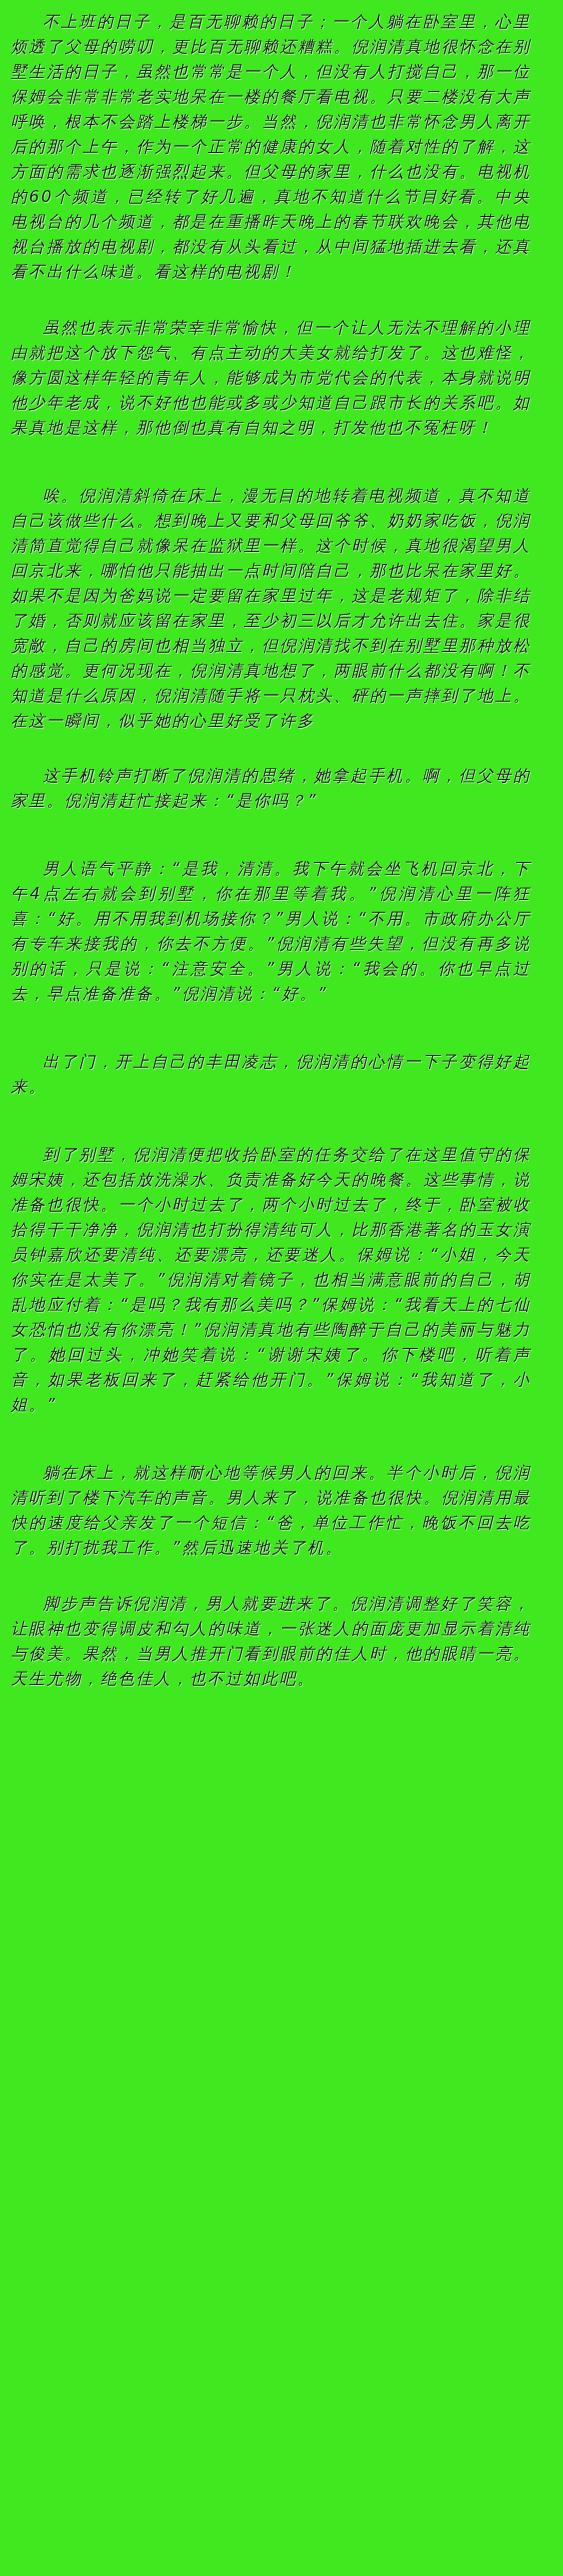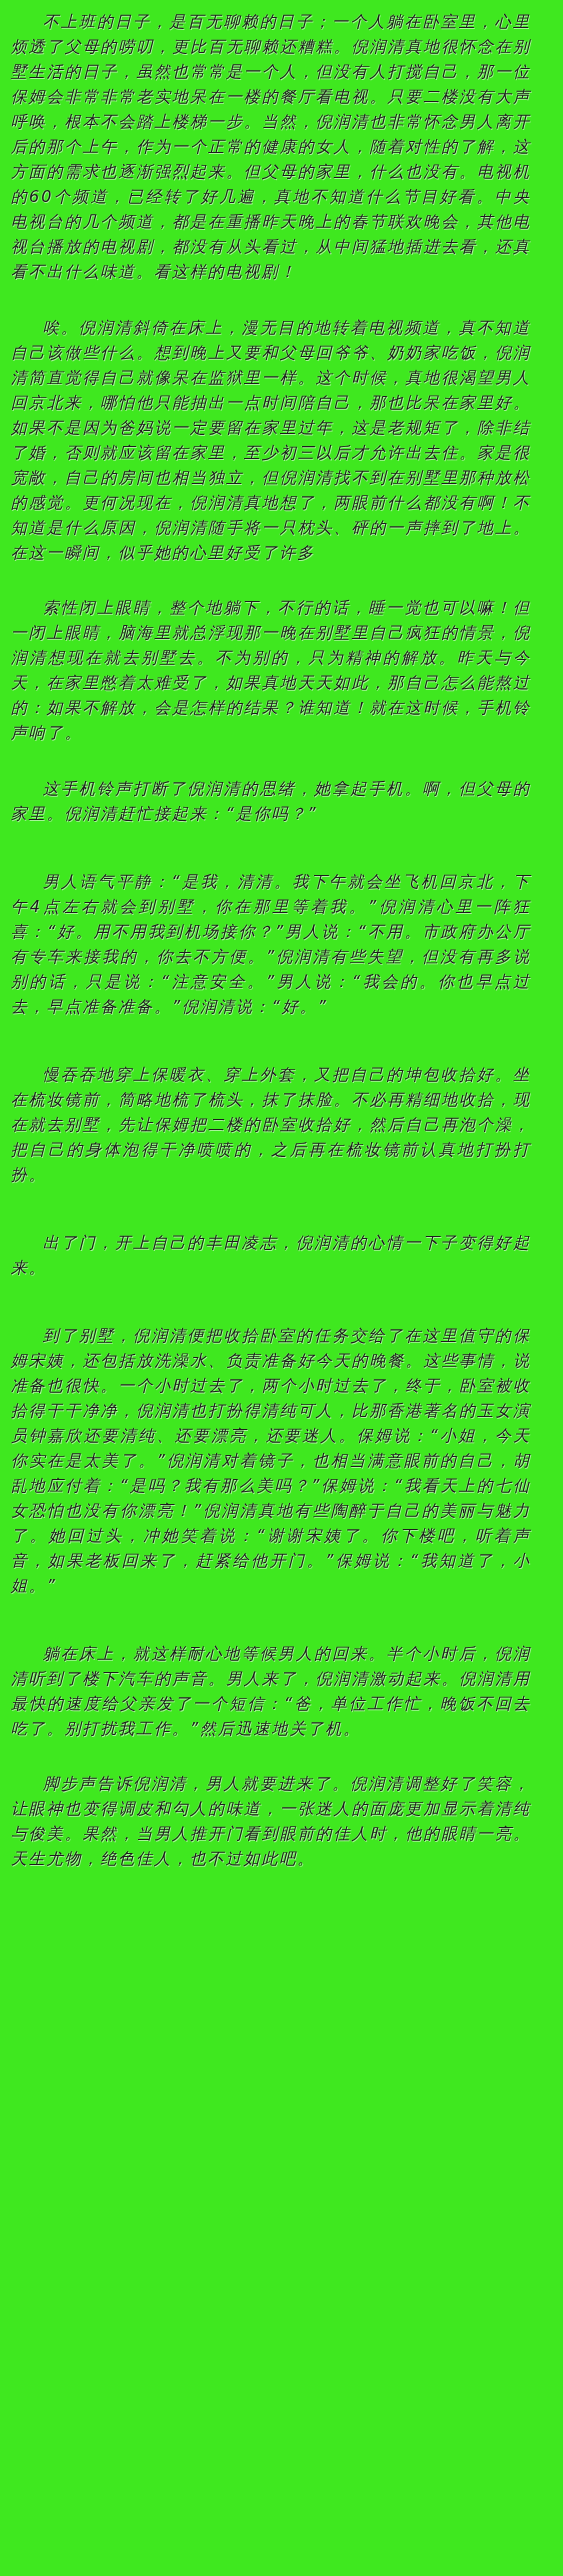--- a/index.html
+++ b/index.html
@@ -29,23 +29,22 @@
     text-shadow: 0.8px 0.8px 0 rgba(255,255,255,0.55), -0.8px 0 0 rgba(255,255,255,0.25);
     font-style: italic; 
   }
   p.para.tight { margin-bottom: 30.5px; }
 </style>
 </head>
 <body style="background-color: rgb(63, 232, 31); color: rgb(28, 28, 28);">
 
 <div class="page">
   <p class="para tight">不上班的日子，是百无聊赖的日子；一个人躺在卧室里，心里烦透了父母的唠叨，更比百无聊赖还糟糕。倪润清真地很怀念在别墅生活的日子，虽然也常常是一个人，但没有人打搅自己，那一位保姆会非常非常老实地呆在一楼的餐厅看电视。只要二楼没有大声呼唤，根本不会踏上楼梯一步。当然，倪润清也非常怀念男人离开后的那个上午，作为一个正常的健康的女人，随着对性的了解，这方面的需求也逐渐强烈起来。但父母的家里，什么也没有。电视机的60个频道，已经转了好几遍，真地不知道什么节目好看。中央电视台的几个频道，都是在重播昨天晚上的春节联欢晚会，其他电视台播放的电视剧，都没有从头看过，从中间猛地插进去看，还真看不出什么味道。看这样的电视剧！</p>
+  <p class="para">虽然也表示非常荣幸非常愉快，但一个让人无法不理解的小理由就把这个放下怨气、有点主动的大美女就给打发了。这也难怪，像方圆这样年轻的青年人，能够成为市党代会的代表，本身就说明他少年老成，说不好他也能或多或少知道自己跟市长的关系吧。如果真地是这样，那他倒也真有自知之明，打发他也不冤枉呀！</p>
   <p class="para tight">唉。倪润清斜倚在床上，漫无目的地转着电视频道，真不知道自己该做些什么。想到晚上又要和父母回爷爷、奶奶家吃饭，倪润清简直觉得自己就像呆在监狱里一样。这个时候，真地很渴望男人回京北来，哪怕他只能抽出一点时间陪自己，那也比呆在家里好。如果不是因为爸妈说一定要留在家里过年，这是老规矩了，除非结了婚，否则就应该留在家里，至少初三以后才允许出去住。家是很宽敞，自己的房间也相当独立，但倪润清找不到在别墅里那种放松的感觉。更何况现在，倪润清真地想了，两眼前什么都没有啊！不知道是什么原因，倪润清随手将一只枕头、砰的一声摔到了地上。在这一瞬间，似乎她的心里好受了许多</p>
-  <p class="para tight">索性闭上眼睛，整个地躺下，不行的话，睡一觉也可以嘛！但一闭上眼睛，脑海里就总浮现那一晚在别墅里自己疯狂的情景，倪润清想现在就去别墅去。不为别的，只为精神的解放。昨天与今天，在家里憋着太难受了，如果真地天天如此，那自己怎么能熬过的：如果不解放，会是怎样的结果？谁知道！就在这时候，手机铃声响了。</p>
   <p class="para">这手机铃声打断了倪润清的思绪，她拿起手机。啊，但父母的家里。倪润清赶忙接起来：“是你吗？”</p>
   <p class="para">男人语气平静：“是我，清清。我下午就会坐飞机回京北，下午4点左右就会到别墅，你在那里等着我。”倪润清心里一阵狂喜：“好。用不用我到机场接你？”男人说：“不用。市政府办公厅有专车来接我的，你去不方便。”倪润清有些失望，但没有再多说别的话，只是说：“注意安全。”男人说：“我会的。你也早点过去，早点准备准备。”倪润清说：“好。”</p>
-  <p class="para">慢吞吞地穿上保暖衣、穿上外套，又把自己的坤包收拾好。坐在梳妆镜前，简略地梳了梳头，抹了抹脸。不必再精细地收拾，现在就去别墅，先让保姆把二楼的卧室收拾好，然后自己再泡个澡，把自己的身体泡得干净喷喷的，之后再在梳妆镜前认真地打扮打扮。</p>
   <p class="para">出了门，开上自己的丰田凌志，倪润清的心情一下子变得好起来。</p>
   <p class="para">到了别墅，倪润清便把收拾卧室的任务交给了在这里值守的保姆宋姨，还包括放洗澡水、负责准备好今天的晚餐。这些事情，说准备也很快。一个小时过去了，两个小时过去了，终于，卧室被收拾得干干净净，倪润清也打扮得清纯可人，比那香港著名的玉女演员钟嘉欣还要清纯、还要漂亮，还要迷人。保姆说：“小姐，今天你实在是太美了。”倪润清对着镜子，也相当满意眼前的自己，胡乱地应付着：“是吗？我有那么美吗？”保姆说：“我看天上的七仙女恐怕也没有你漂亮！”倪润清真地有些陶醉于自己的美丽与魅力了。她回过头，冲她笑着说：“谢谢宋姨了。你下楼吧，听着声音，如果老板回来了，赶紧给他开门。”保姆说：“我知道了，小姐。”</p>
-  <p class="para tight">躺在床上，就这样耐心地等候男人的回来。半个小时后，倪润清听到了楼下汽车的声音。男人来了，倪润清激动起来。倪润清用最快的速度给父亲发了一个短信：“爸，单位工作忙，晚饭不回去吃了。别打扰我工作。”然后迅速地关了机。</p>
+  <p class="para tight">躺在床上，就这样耐心地等候男人的回来。半个小时后，倪润清听到了楼下汽车的声音。男人来了，说准备也很快。倪润清用最快的速度给父亲发了一个短信：“爸，单位工作忙，晚饭不回去吃了。别打扰我工作。”然后迅速地关了机。</p>
   <p class="para">脚步声告诉倪润清，男人就要进来了。倪润清调整好了笑容，让眼神也变得调皮和勾人的味道，一张迷人的面庞更加显示着清纯与俊美。果然，当男人推开门看到眼前的佳人时，他的眼睛一亮。天生尤物，绝色佳人，也不过如此吧。</p>
 </div>
 
 
 </body></html>

